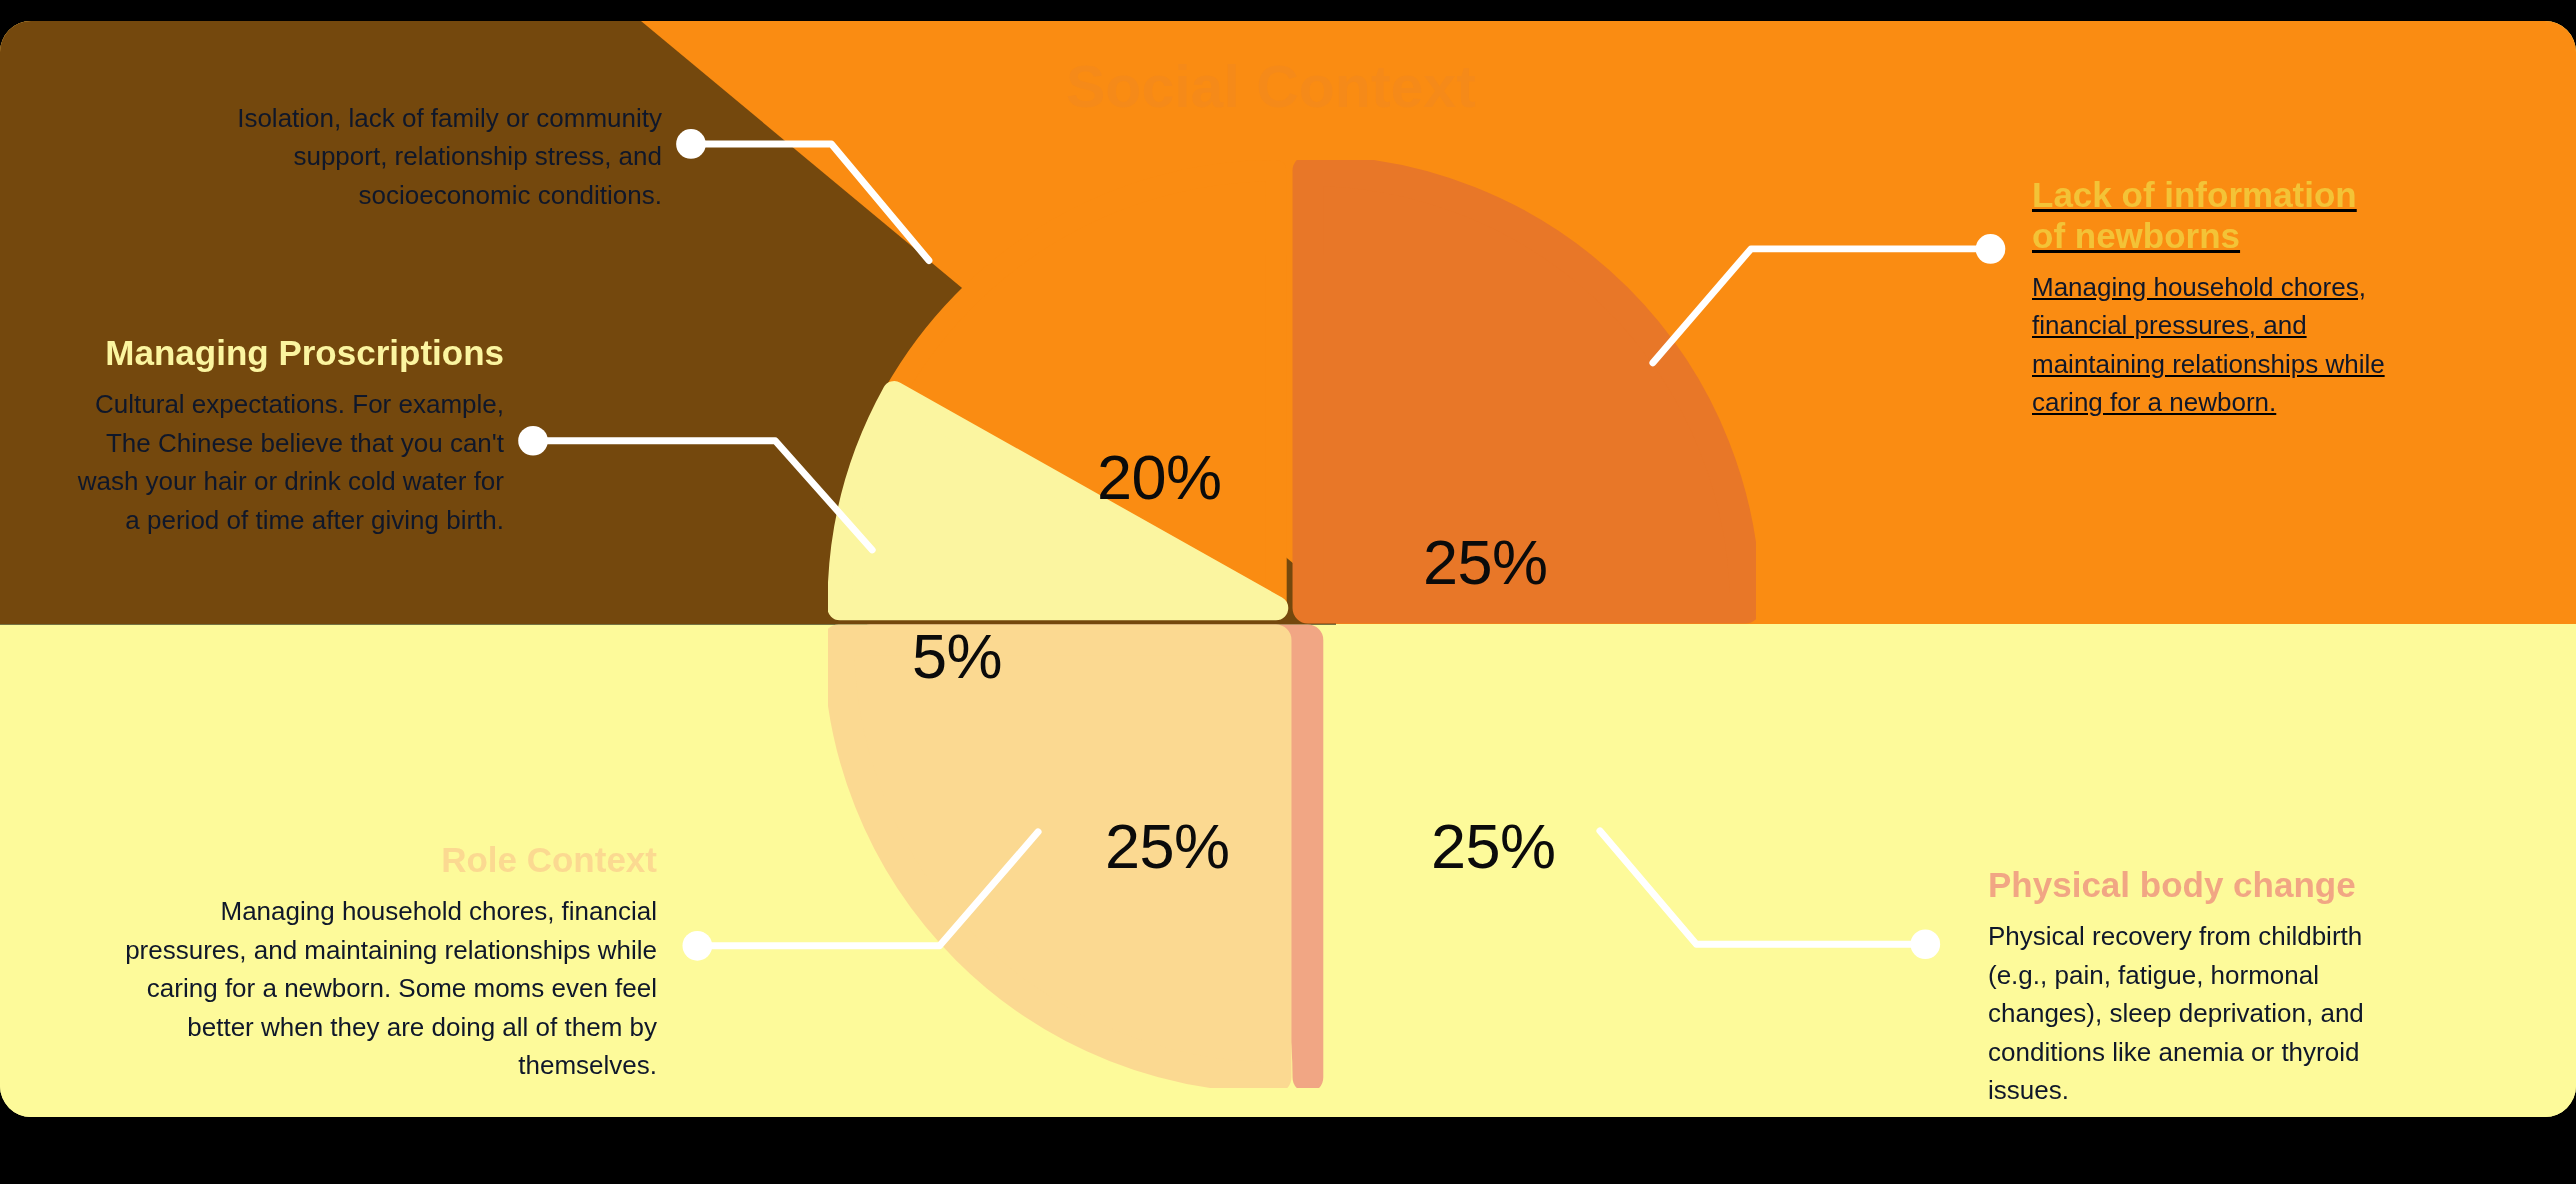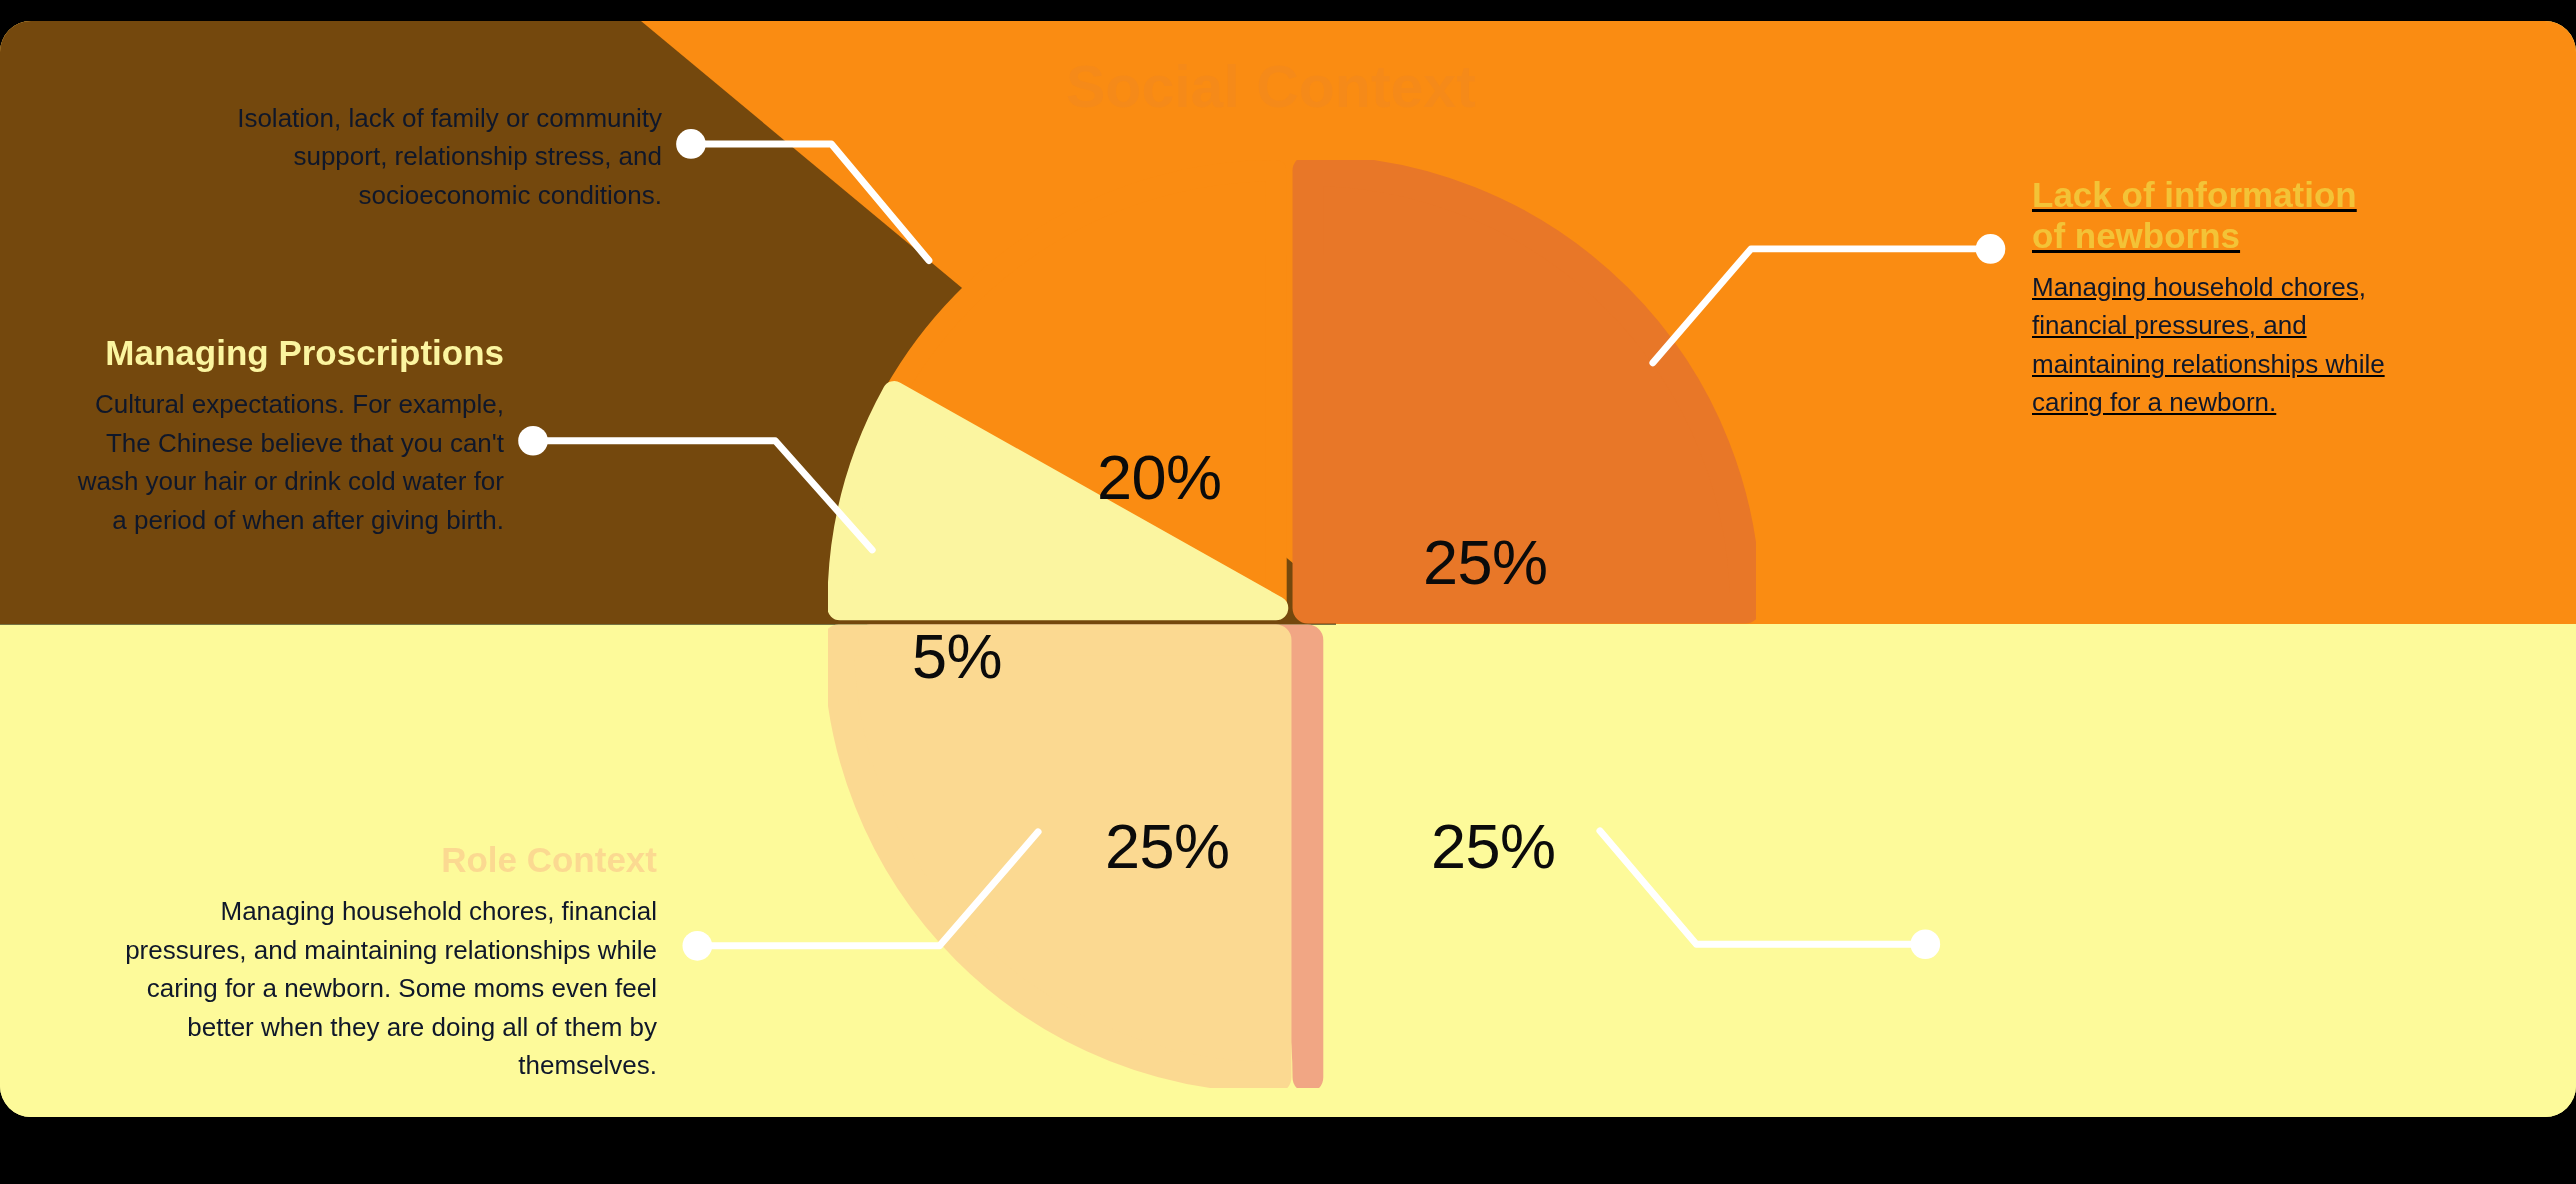--- a/index.html
+++ b/index.html
@@ -117,29 +117,33 @@
     <circle cx="1315" cy="1745" r="28" fill="#FFFFFF"></circle>
     <circle cx="3632" cy="1742" r="28" fill="#FFFFFF"></circle>
   </svg>
 
   <div class="callout align-right" style="left:217px; top:78px; width:445px;">
     <div class="c-body">Isolation, lack of family or community support, relationship stress, and socioeconomic conditions.</div>
   </div>
 
   <div class="callout align-right" style="left:69px; top:312px; width:435px;">
     <div class="c-title" style="color:#FBF5A0;">Managing Proscriptions</div>
-    <div class="c-body">Cultural expectations. For example, The Chinese believe that you can't wash your hair or drink cold water for a period of when after giving birth.</div>
+    <div class="c-body">Cultural expectations. For example, The Chinese believe that you can't wash your hair or drink cold water for a period of time after giving birth.</div>
   </div>
 
   <div class="callout align-left" style="left:2032px; top:154px; width:403px;text-decoration:underline;">
     <div class="c-title" style="color:#F3C337;">Lack of information
 of newborns</div>
     <div class="c-body">Managing household chores, financial pressures, and maintaining relationships while caring for a newborn.</div>
   </div>
 
   <div class="callout align-right" style="left:95px; top:819px; width:562px;">
     <div class="c-title" style="color:#FBD991;">Role Context</div>
     <div class="c-body">Managing household chores, financial pressures, and maintaining relationships while caring for a newborn. Some moms even feel better when they are doing all of them by themselves.</div>
   </div>
 
+  <div class="callout align-left" style="left:1988px; top:844px; width:440px;">
+    <div class="c-title" style="color:#F1A684;">Physical body change</div>
+    <div class="c-body">Physical recovery from childbirth (e.g., pain, fatigue, hormonal changes), sleep deprivation, and conditions like anemia or thyroid issues.</div>
+  </div>
 
 </div>
 
 
 </body></html>

